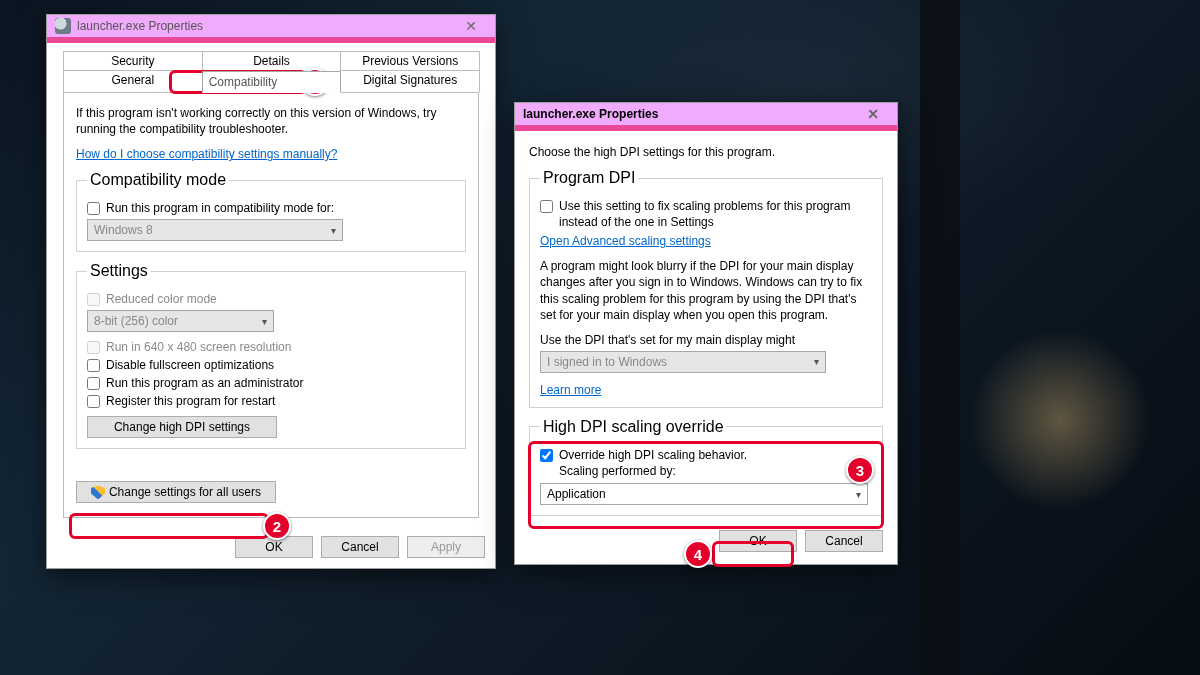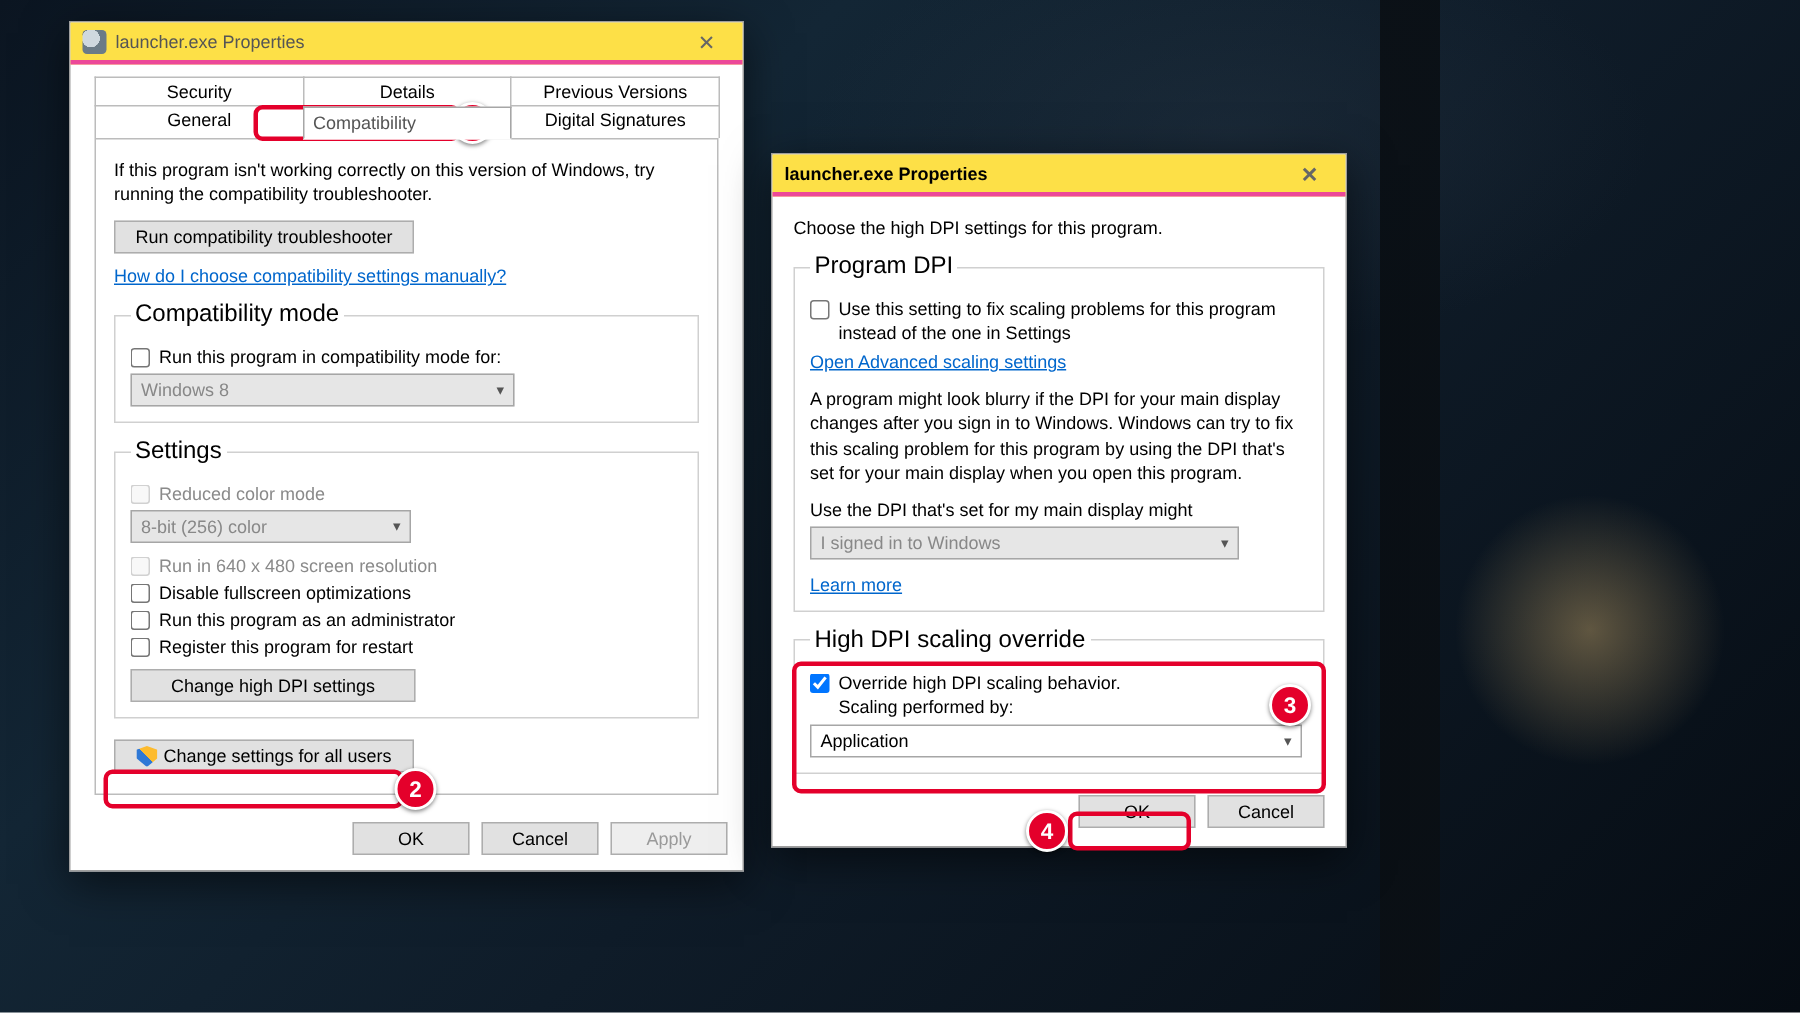--- a/index.html
+++ b/index.html
@@ -29,22 +29,22 @@
     background: #fff;
     border: 1px solid #9e9e9e;
     box-shadow: 0 8px 28px rgba(0,0,0,0.55);
   }
   .titlebar {
     height: 28px;
     display: flex; align-items: center;
     padding: 0 4px 0 8px;
     font-size: 12px;
     color: #555;
-    border-bottom: 3px solid #ec4899;
-    background: #fde047;
+    border-bottom: 6px solid #ec4899;
+    background: #f0abfc;
   }
   .titlebar .ico { width:16px; height:16px; margin-right:6px; border-radius:3px;
     background: radial-gradient(circle at 35% 35%, #cfd8df 0 40%, #6b7b87 41% 100%); }
   .titlebar .spacer { flex:1; }
   .titlebar .close { width: 40px; height: 24px; display:flex; align-items:center; justify-content:center;
      color:#666; font-size: 14px; font-family: Arial; }
 
   .content { padding: 6px 10px 8px; }
 
   
@@ -135,21 +135,20 @@
         <div class="tab">Previous Versions</div>
       </div>
       <div class="tabrow bottom">
         <div class="tab">General</div>
         <div class="tab sel">Compatibility</div>
         <div class="tab">Digital Signatures</div>
       </div>
 
       <div class="tabpanel">
         <div class="note">If this program isn't working correctly on this version of Windows, try running the compatibility troubleshooter.</div>
-        <span class="btn" style="min-width:200px;">Run compatibility troubleshooter</span>
         <div style="margin-top:8px;">
           <a class="link" href="#">How do I choose compatibility settings manually?</a>
         </div>
 
         <fieldset class="group">
           <legend>Compatibility mode</legend>
           <label class="chk">
             <input type="checkbox" style="">
             <span>Run this program in compatibility mode for:</span>
           </label>
@@ -183,21 +182,21 @@
           </label>
           <label class="chk">
             <input type="checkbox" style="">
             <span>Register this program for restart</span>
           </label>
           <div style="margin-top:8px;">
             <span class="btn" style="min-width:190px;">Change high DPI settings</span>
           </div>
         </fieldset>
 
-        <div style="margin-top:14px;">
+        <div style="margin-top:32px;">
           <span class="btn" style="min-width:200px;">
             <span class="shield"></span>
             <span>Change settings for all users</span>
           </span>
         </div>
       </div>
     </div>
   </div>
 
   <div class="foot">

